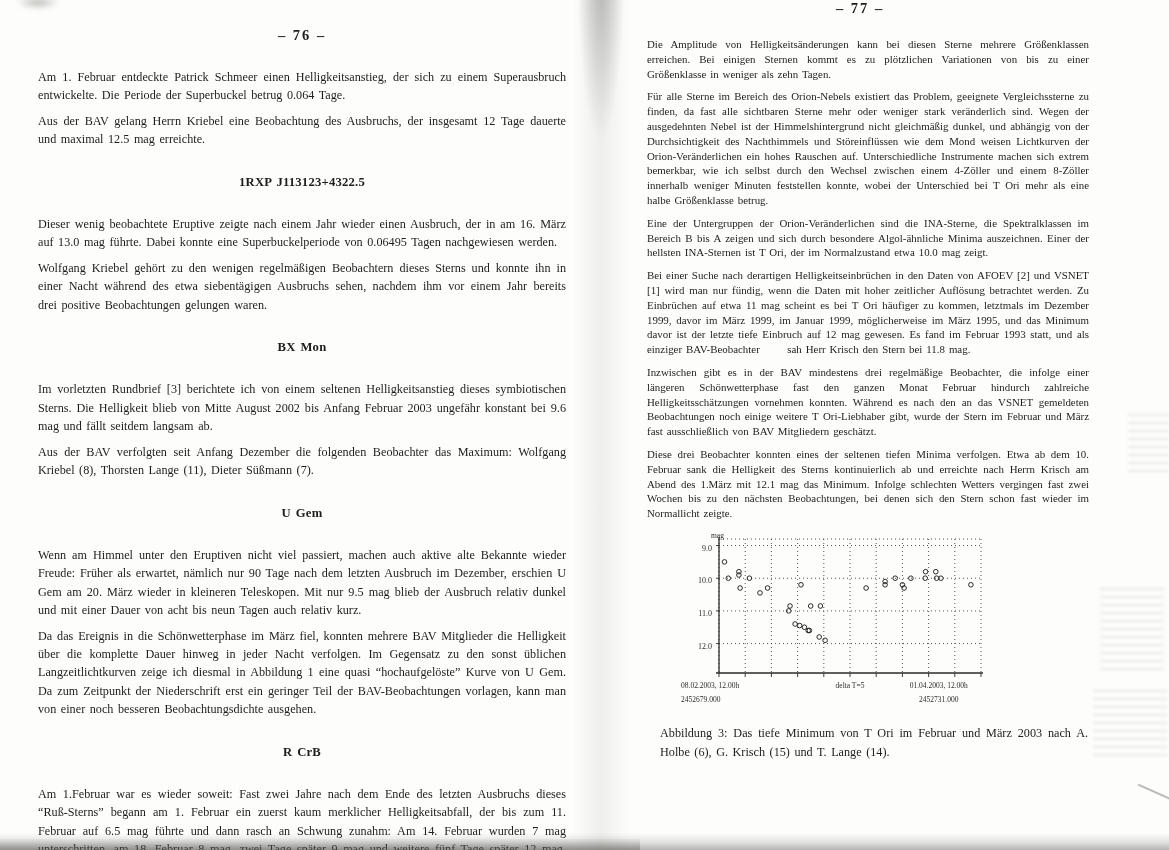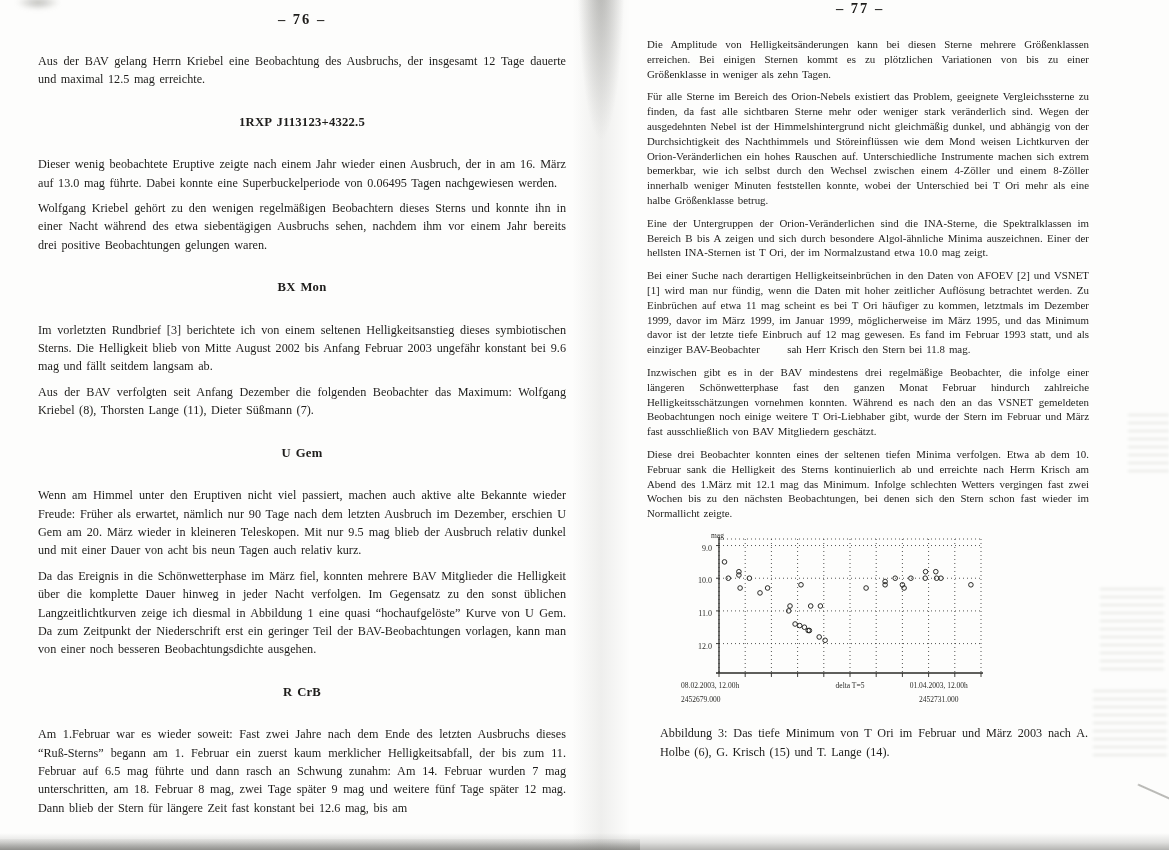--- a/index.html
+++ b/index.html
@@ -11,21 +11,21 @@
   }
   .scan{position:absolute;inset:0;}
   
   .page{position:absolute;top:0;height:850px;}
   .page-left{left:38px;width:528px;}
   .page-right{left:631px;width:458px;}
   .page-number{
     text-align:center;font-weight:bold;font-size:14.5px;letter-spacing:2px;
     margin:0;
   }
-  .page-left .page-number{padding-top:11px;}
+  .page-left .page-number{padding-top:27px;}
   .page-right .page-number{}
   .page-body{text-align:justify;}
   .page-left .page-body{margin-top:24px;font-size:12.2px;line-height:18.4px;word-spacing:1.5px;}
   .page-right .page-body{margin-top:20px;font-size:10.9px;line-height:14.8px;word-spacing:1.2px;}
   .page-body p{margin:0 0 7px 0;}
   .page-right .page-body p{margin:0 0 8px 16px;}
   .page-body h3{
     font-size:1.04em;font-weight:bold;text-align:center;
     margin:24px 0 24px 0;letter-spacing:0.2px;
   }
@@ -73,20 +73,21 @@
   }
 </style>
 </head>
 <body>
 
 <div class="scan">
 
   <div class="page page-left" lang="de">
     <div class="page-number">– 76 –</div>
     <div class="page-body" id="left-body">
+        <p>Am 1. Februar entdeckte Patrick Schmeer einen Helligkeitsanstieg, der sich zu einem Superausbruch entwickelte. Die Periode der Superbuckel betrug 0.064 Tage.</p>
         <p>Aus der BAV gelang Herrn Kriebel eine Beobachtung des Ausbruchs, der insgesamt 12 Tage dauerte und maximal 12.5 mag erreichte.</p>
         <h3>1RXP J113123+4322.5</h3>
         <p>Dieser wenig beobachtete Eruptive zeigte nach einem Jahr wieder einen Ausbruch, der in am 16. März auf 13.0 mag führte. Dabei konnte eine Superbuckelperiode von 0.06495 Tagen nachgewiesen werden.</p>
         <p>Wolfgang Kriebel gehört zu den wenigen regelmäßigen Beobachtern dieses Sterns und konnte ihn in einer Nacht während des etwa siebentägigen Ausbruchs sehen, nachdem ihm vor einem Jahr bereits drei positive Beobachtungen gelungen waren.</p>
         <h3>BX Mon</h3>
         <p>Im vorletzten Rundbrief [3] berichtete ich von einem seltenen Helligkeitsanstieg dieses symbiotischen Sterns. Die Helligkeit blieb von Mitte August 2002 bis Anfang Februar 2003 ungefähr konstant bei 9.6 mag und fällt seitdem langsam ab.</p>
         <p>Aus der BAV verfolgten seit Anfang Dezember die folgenden Beobachter das Maximum: Wolfgang Kriebel (8), Thorsten Lange (11), Dieter Süßmann  (7).</p>
         <h3>U Gem</h3>
         <p>Wenn am Himmel unter den Eruptiven nicht viel passiert, machen auch aktive alte Bekannte wieder Freude: Früher als erwartet, nämlich nur 90 Tage nach dem letzten Ausbruch im Dezember, erschien U Gem am 20. März wieder in kleineren Teleskopen. Mit nur 9.5 mag blieb der Ausbruch relativ dunkel und mit einer Dauer von acht bis neun Tagen auch relativ kurz.</p>
         <p>Da das Ereignis in die Schönwetterphase im März fiel, konnten mehrere BAV Mitglieder die Helligkeit über die komplette Dauer hinweg in jeder Nacht verfolgen. Im Gegensatz zu den sonst üblichen Langzeitlichtkurven zeige ich diesmal in Abbildung 1 eine quasi “hochaufgelöste”  Kurve von U Gem. Da zum Zeitpunkt der Niederschrift erst ein geringer Teil der BAV-Beobachtungen vorlagen, kann man von einer noch besseren Beobachtungsdichte ausgehen.</p>

